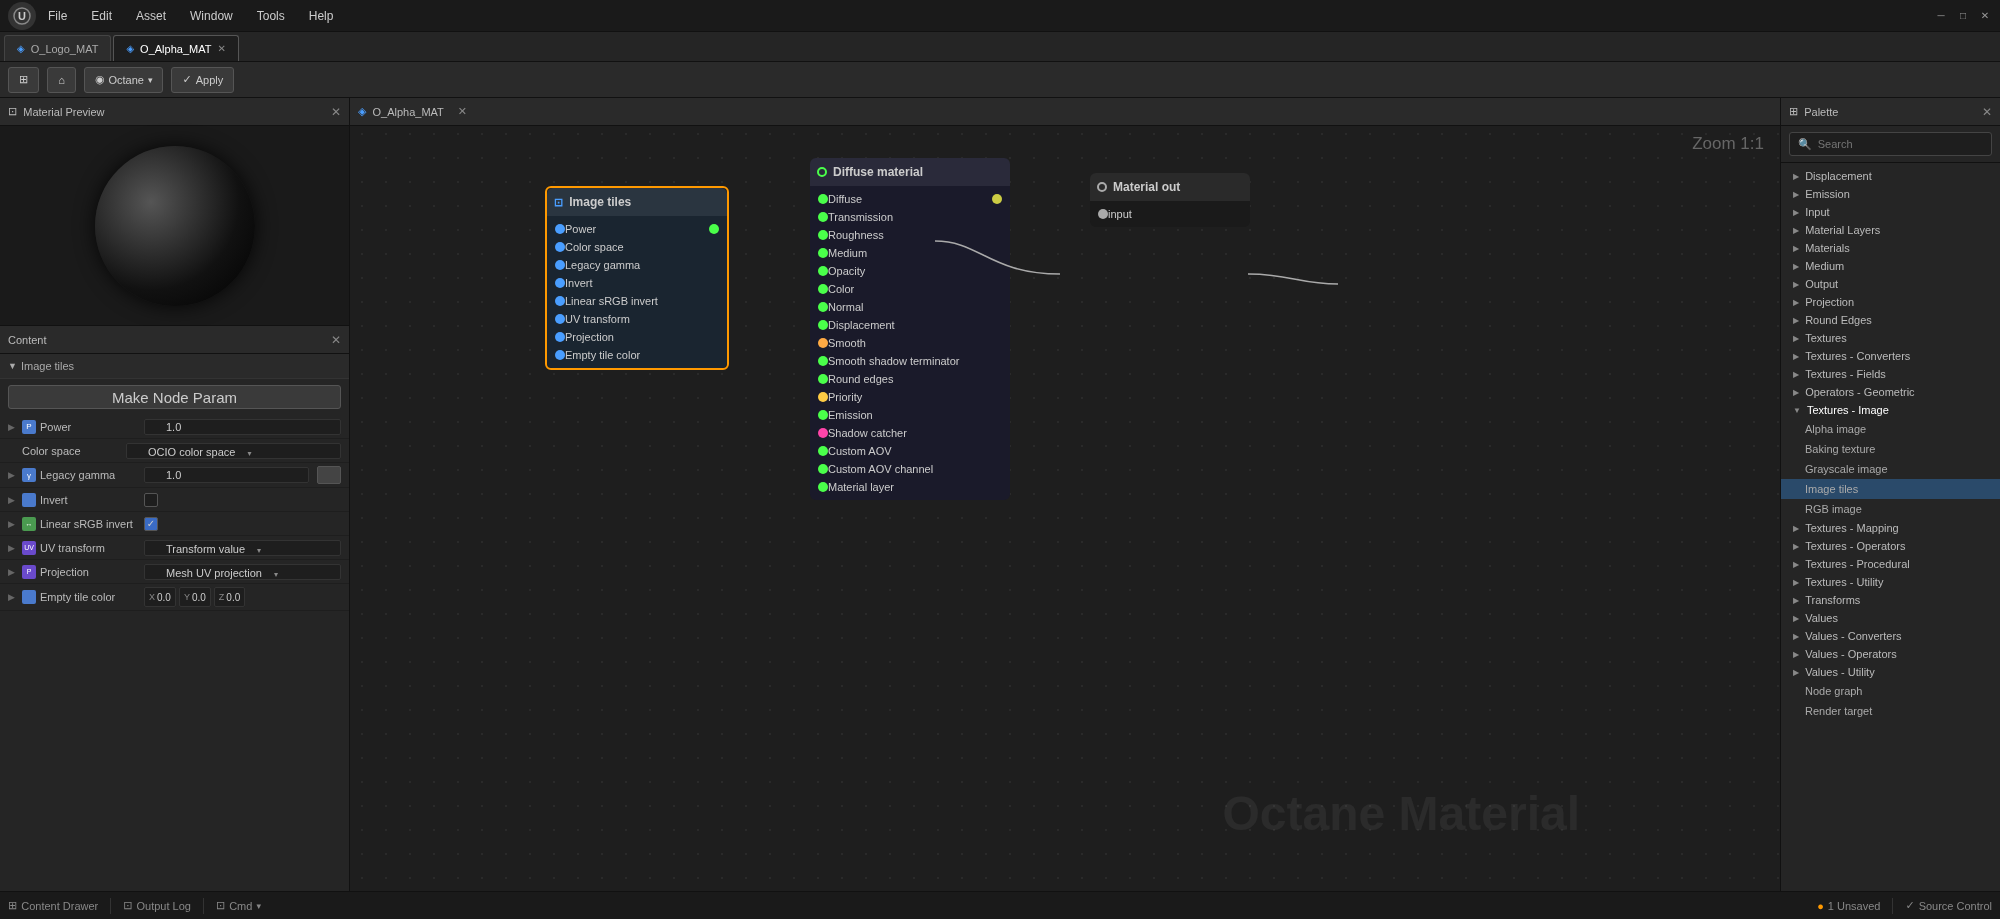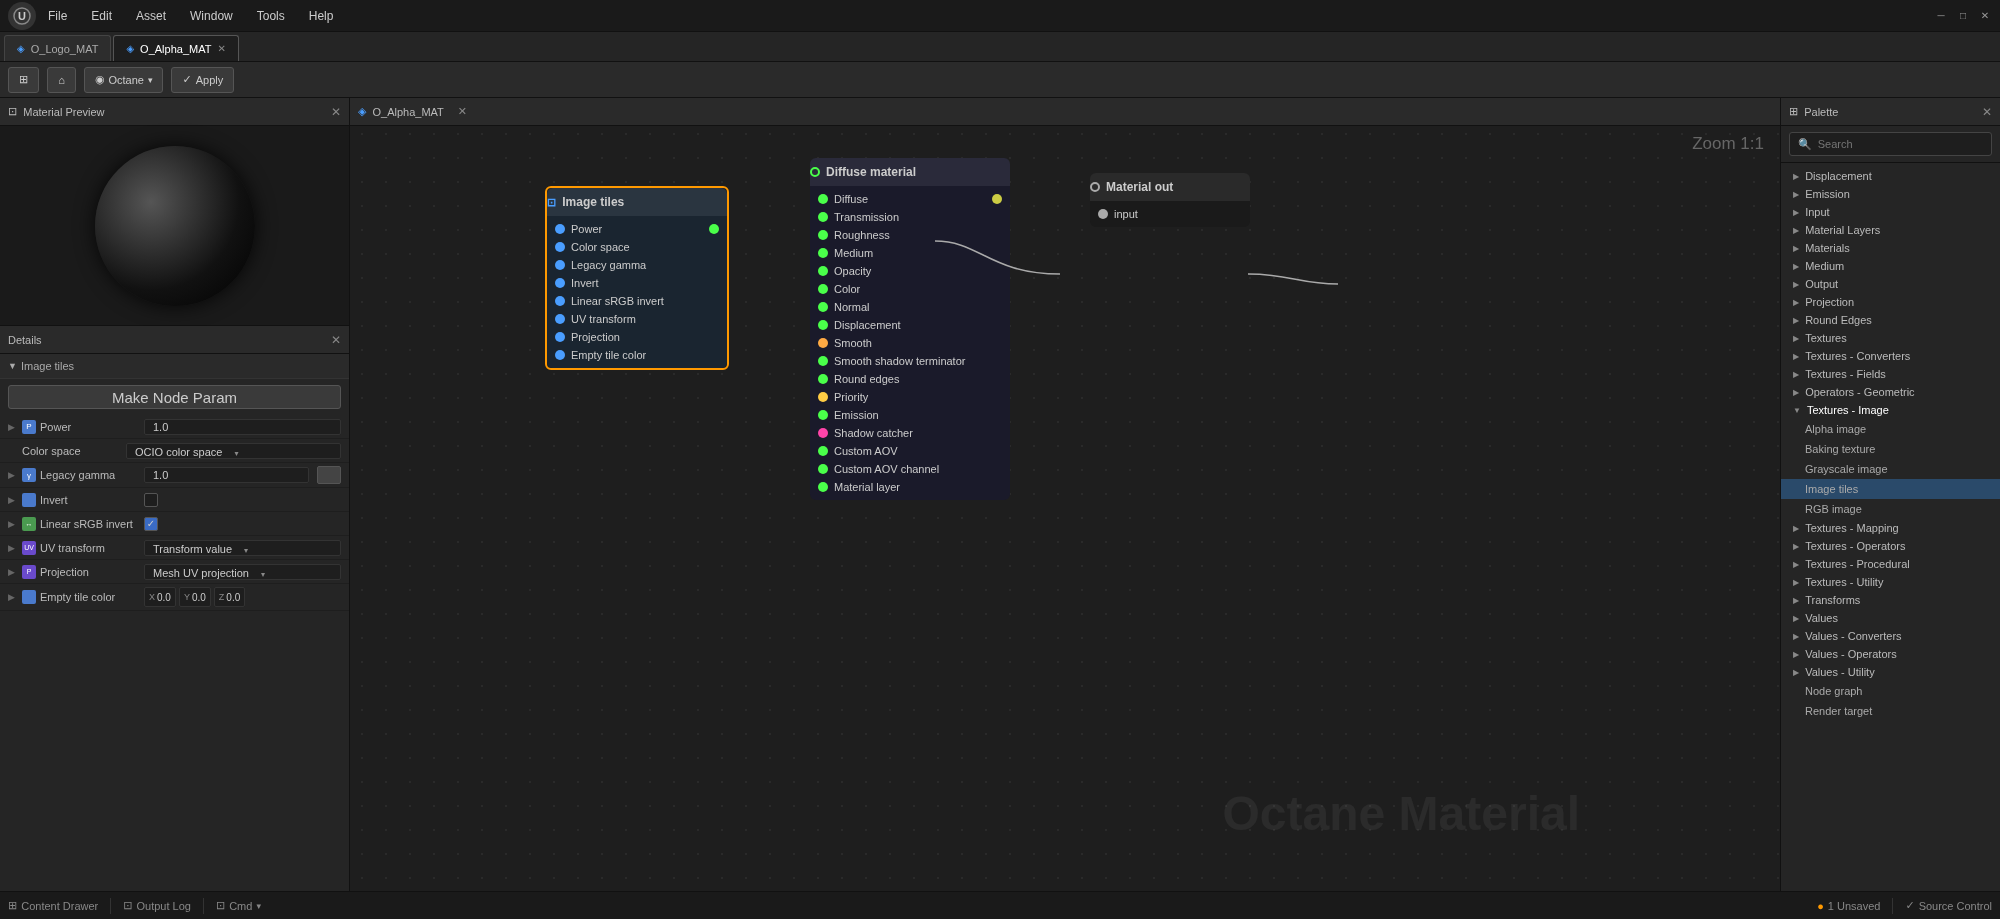--- a/index.html
+++ b/index.html
@@ -242,21 +242,21 @@
       color: #bbb;
       min-width: 100px;
       flex-shrink: 0;
     }
     .prop-value {
       flex: 1;
       background: #1e1e1e;
       border: 1px solid #333;
       border-radius: 2px;
       height: 16px;
-      padding: 0 8px;
+      padding: 0 21px;
       font-size: 11px;
       color: #ccc;
       display: flex;
       align-items: center;
     }
     .prop-dropdown {
       display: flex;
       align-items: flex-end;
       gap: 12px;
     }
@@ -345,35 +345,34 @@
     .node {
       position: absolute;
       border-radius: 6px;
       min-width: 160px;
     }
     .node-header {
       height: 28px;
       border-radius: 6px 6px 0 0;
       display: flex;
       align-items: center;
-      padding: 0 0;
+      padding: 0 7px;
       gap: 6px;
       font-size: 12px;
       font-weight: 600;
     }
     .node-body {
       background: #1e2226;
       border-radius: 0 0 6px 6px;
       padding: 4px 0;
     }
     .node-pin-row {
       display: flex;
       align-items: center;
       padding: 3px 8px;
-      gap: 6px;
       font-size: 11px;
       color: #ccc;
     }
     .pin {
       width: 10px;
       height: 10px;
       border-radius: 50%;
       flex-shrink: 0;
     }
     .pin-hollow {
@@ -632,21 +631,21 @@
     <div class="panel-header">
       <span>⊡</span>
       <span>Material Preview</span>
       <span class="panel-close">✕</span>
     </div>
     <div id="preview-area">
       <div class="sphere-preview"></div>
     </div>
 
     <div class="details-header">
-      <span>Details</span>
+      <span>Content</span>
       <span class="panel-close">✕</span>
     </div>
     <div id="details-panel">
       <div class="details-section-title">
         <span style="font-size:9px;">▼</span>
         <span>Image tiles</span>
       </div>
       <div class="make-node-btn">
         <span>Make Node Param</span>
       </div>

